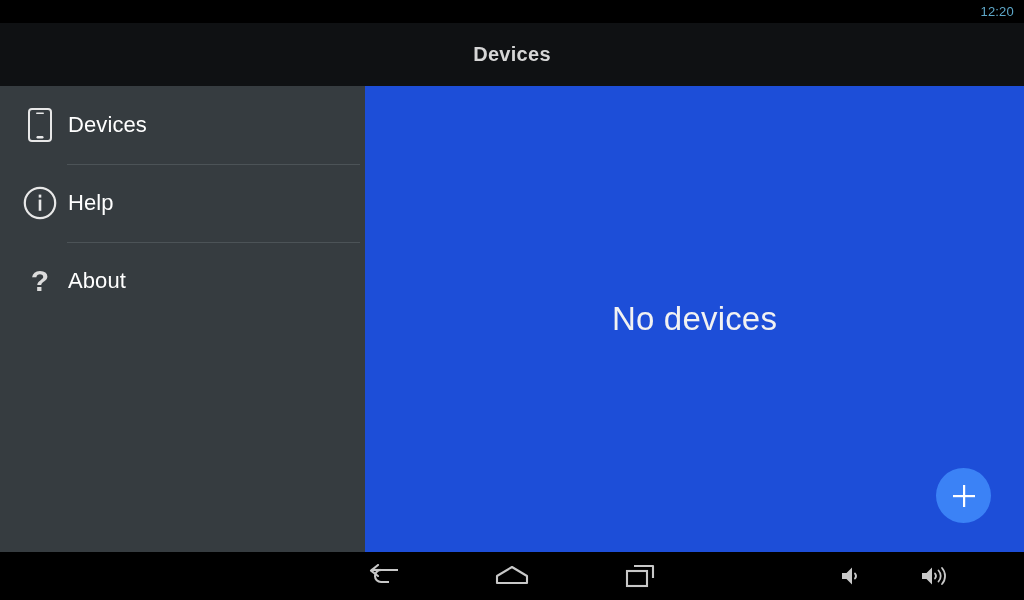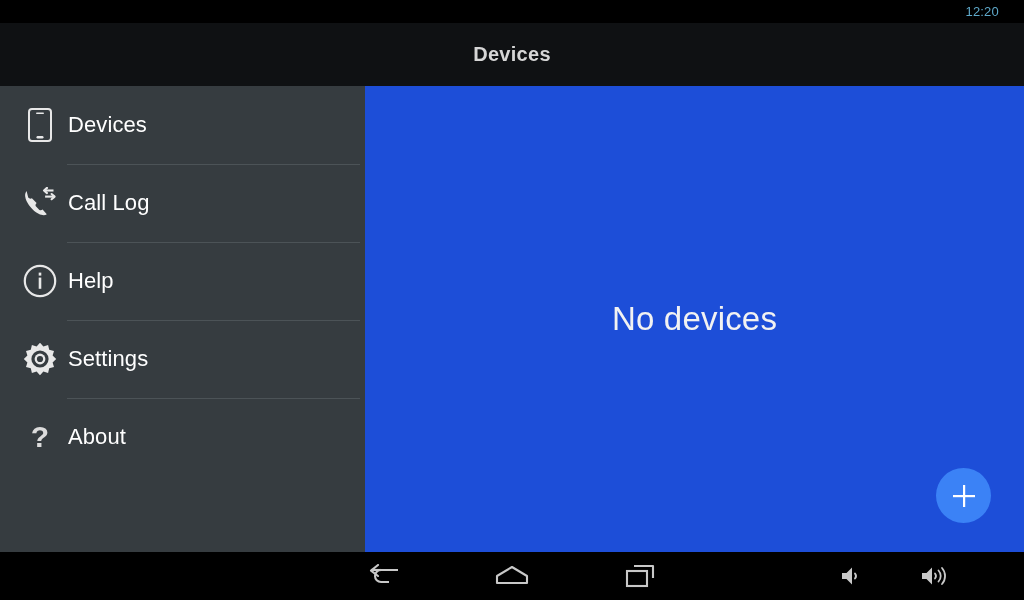--- a/index.html
+++ b/index.html
@@ -11,21 +11,21 @@
   }
   #screen { position:relative; width:1024px; height:600px; background:#1e1e1e; }
 
   
   #status-bar {
     position:absolute; top:0; left:0; width:1024px; height:23px;
     background:#000; display:flex; align-items:center; justify-content:flex-end;
   }
   #status-clock {
     color:#5ea8c9; font-size:13px; letter-spacing:.2px;
-    padding-right:25px; line-height:23px;
+    padding-right:10px; line-height:23px;
   }
 
   
   #action-bar {
     position:absolute; top:23px; left:0; width:1024px; height:63px;
     background:#0f1113;
     display:flex; align-items:center; justify-content:center;
   }
   #action-bar-title {
     color:#d6d6d6; font-size:20px; font-weight:bold; letter-spacing:.3px;
@@ -137,63 +137,33 @@
         <span class="drawer-icon">
           <svg width="24" height="34" viewBox="0 0 24 34">
             <rect x="1" y="1" width="22" height="32" rx="3" ry="3" fill="none" stroke="#e8e8e8" stroke-width="2"></rect>
             <rect x="8" y="4.4" width="8" height="1.6" rx="0.8" fill="#e8e8e8"></rect>
             <rect x="8.5" y="28" width="7" height="2.4" rx="1.2" fill="#e8e8e8"></rect>
           </svg>
         </span>
         <span class="drawer-label">Devices</span>
       </div>
 
-      <div class="drawer-item">
-        <span class="drawer-icon">
-          <svg width="34" height="32" viewBox="0 0 34 32">
-            <path d="M3.6 4.0 C2.2 5.6 1.6 8.2 2.6 11.4 C4.3 17.0 9.6 23.6 15.6 26.8
-                     C19.2 28.7 22.1 28.6 23.8 27.2 L19.6 22.6 C18.6 23.3 17.6 23.5 16.4 23.0
-                     L12.6 19.0 C12.4 17.9 12.8 16.9 13.6 16.1 L8.9 11.3
-                     C7.5 12.0 6.1 11.6 5.2 10.5 Z" fill="#e8e8e8"></path>
-            <path d="M21.0 3.5 L30.5 3.5" stroke="#e8e8e8" stroke-width="2.1" fill="none"></path>
-            <path d="M24.0 0.9 L21.0 3.5 L24.0 6.1" stroke="#e8e8e8" stroke-width="2.1" fill="none" stroke-linejoin="round" stroke-linecap="round"></path>
-            <path d="M31.6 9.6 L22.1 9.6" stroke="#e8e8e8" stroke-width="2.1" fill="none"></path>
-            <path d="M28.6 7.0 L31.6 9.6 L28.6 12.2" stroke="#e8e8e8" stroke-width="2.1" fill="none" stroke-linejoin="round" stroke-linecap="round"></path>
-          </svg>
-        </span>
-        <span class="drawer-label">Call Log</span>
-      </div>
 
 
       <div class="drawer-item">
         <span class="drawer-icon">
           <svg width="34" height="34" viewBox="0 0 34 34">
             <circle cx="17" cy="17" r="15.2" fill="none" stroke="#e8e8e8" stroke-width="2.2"></circle>
             <rect x="15.7" y="13.6" width="2.6" height="11.2" fill="#e8e8e8"></rect>
             <rect x="15.7" y="8.6" width="2.6" height="3.0" fill="#e8e8e8"></rect>
           </svg>
         </span>
         <span class="drawer-label">Help</span>
       </div>
 
-      <div class="drawer-item">
-        <span class="drawer-icon">
-          <svg width="34" height="34" viewBox="0 0 34 34">
-            <path d="M17 0.8 L20.4 4.4 L25.1 3.0 L26.2 7.8 L31.0 8.9 L29.6 13.6
-                     L33.2 17 L29.6 20.4 L31.0 25.1 L26.2 26.2 L25.1 31.0
-                     L20.4 29.6 L17 33.2 L13.6 29.6 L8.9 31.0 L7.8 26.2
-                     L3.0 25.1 L4.4 20.4 L0.8 17 L4.4 13.6 L3.0 8.9
-                     L7.8 7.8 L8.9 3.0 L13.6 4.4 Z" fill="#e8e8e8"></path>
-            <circle cx="17" cy="17" r="8.6" fill="#363c40"></circle>
-            <circle cx="17" cy="17" r="5.4" fill="#e8e8e8"></circle>
-            <circle cx="17" cy="17" r="3.1" fill="#363c40"></circle>
-          </svg>
-        </span>
-        <span class="drawer-label">Settings</span>
-      </div>
 
       <div class="drawer-item">
         <span class="drawer-icon">
           <span class="help-glyph">?</span>
         </span>
         <span class="drawer-label">About</span>
       </div>
 
     </div>
 

